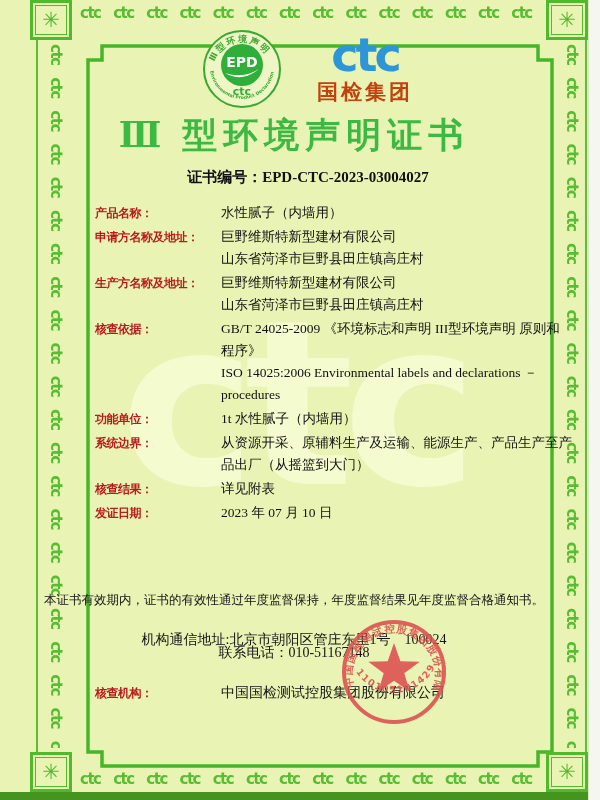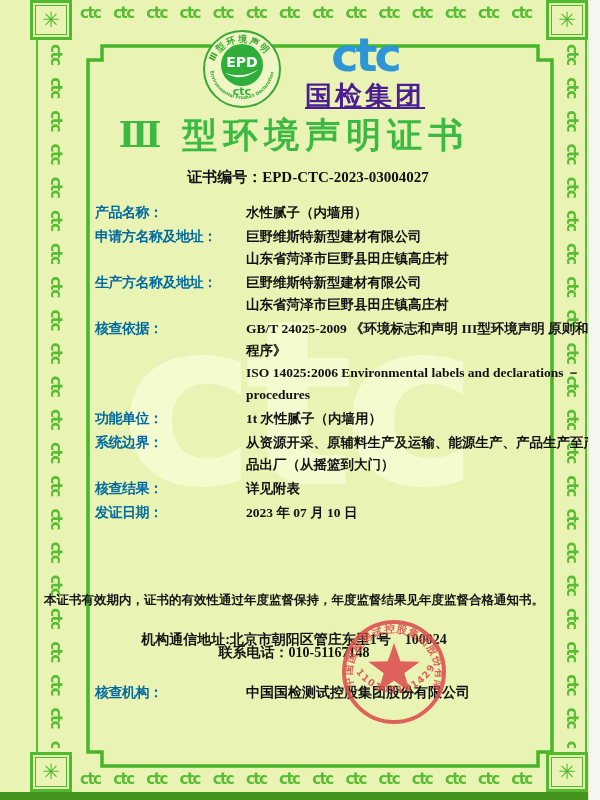--- a/index.html
+++ b/index.html
@@ -40,37 +40,37 @@
   .edge-right { left:585px; }
 
   .frame-svg { position:absolute; left:0; top:0; z-index:1; }
 
   
   .epd-logo { position:absolute; left:202px; top:29px; z-index:4; }
   .ctc-logo { position:absolute; left:300px; top:34px; z-index:4; width:130px; text-align:center; }
   .ctc-wordmark { font-family:"DejaVu Sans",sans-serif; font-weight:bold; font-size:46px; line-height:42px;
                   letter-spacing:-3px; color:#2e96d6; }
   .ctc-name { margin-top:2px; font-family:"Liberation Sans","DejaVu Sans",sans-serif; font-weight:bold;
-              font-size:27px; letter-spacing:3px; color:#4c1d95;text-decoration:underline; }
+              font-size:21px; letter-spacing:3px; color:#c2410c; }
 
   .title { position:absolute; left:0; top:112px; width:588px; text-align:center; z-index:4;
            font-weight:bold; font-size:35px; letter-spacing:6px; color:#3cb942; }
   .cert-no { position:absolute; left:0; top:168px; width:588px; text-align:center; z-index:4;
              font-weight:bold; font-size:15px; color:#101010;padding-left:28px; }
 
   
   .fields { position:absolute; left:95px; top:202px; width:470px; z-index:4; }
   .field-row { display:flex; margin-bottom:2px; }
-  .field-label { flex:none; width:126px; font-weight:bold; font-size:14px; letter-spacing:-0.5px;
-                 line-height:22px; color:#0369a1; white-space:nowrap; }
-  .field-value { font-weight:bold; font-size:13.5px; line-height:22px; color:#111; width:344px;margin-left:25px; }
+  .field-label { flex:none; width:126px; font-weight:bold; font-size:12px; letter-spacing:-0.5px;
+                 line-height:22px; color:#b91c1c; white-space:nowrap; }
+  .field-value { font-weight:normal; font-size:13.5px; line-height:22px; color:#111; width:344px; }
   .field-value div { white-space:nowrap; }
 
   
-  .foot { position:absolute; left:0; width:588px; text-align:center; z-index:4; font-weight:bold; color:#141414; white-space:pre; }
+  .foot { position:absolute; left:0; width:588px; text-align:center; z-index:4; font-weight:normal; color:#141414; white-space:pre; }
   .foot-note    { top:592px; font-size:12.5px; }
   .foot-address { top:631px; font-size:14px; }
   .foot-phone   { top:644px; font-size:14px; }
 
   .verifier { position:absolute; left:95px; top:682px; display:flex; z-index:4; }
   .verifier .field-value { font-size:14px; }
 
   .seal { position:absolute; left:330px; top:608px; z-index:5; opacity:0.88; }
 </style>
 </head>

